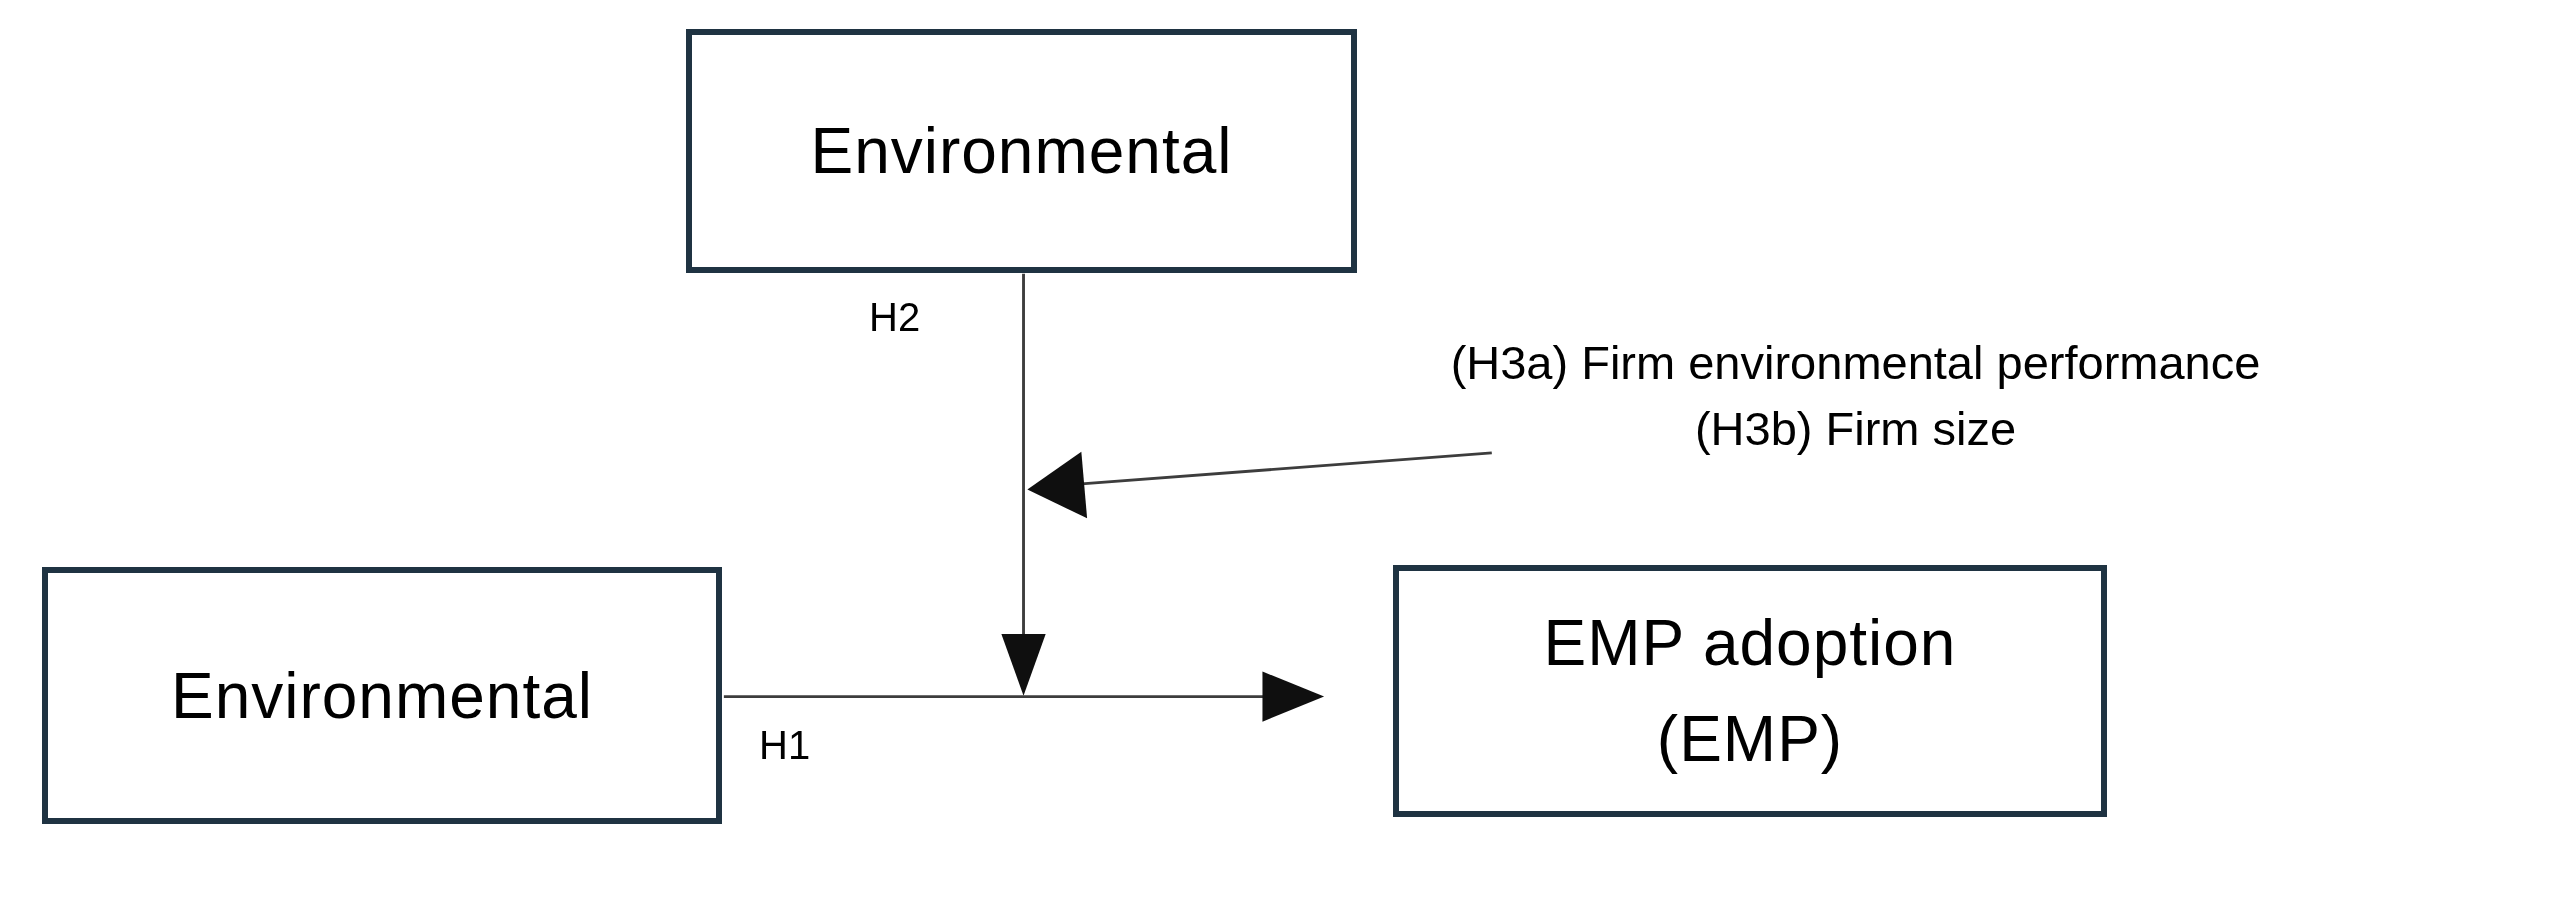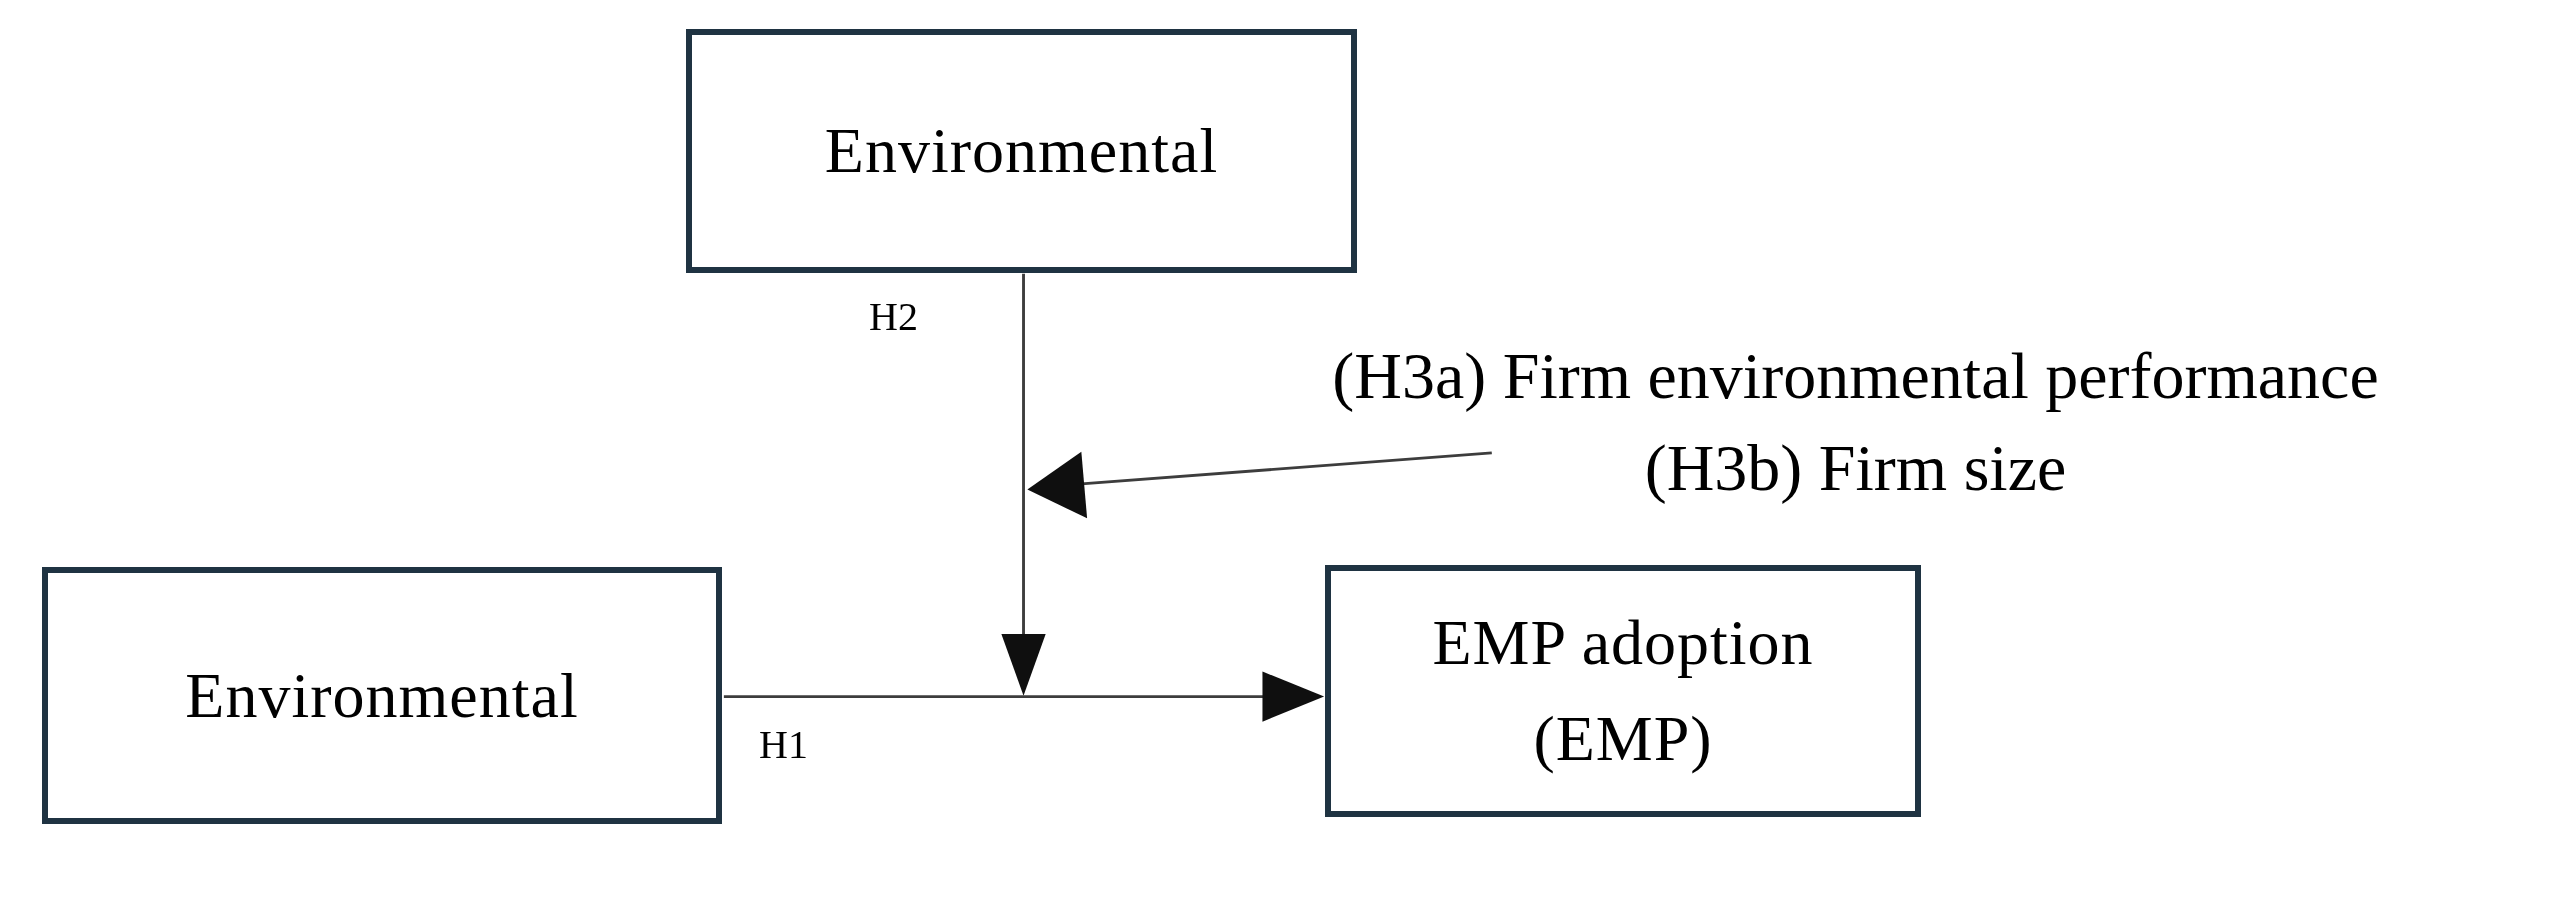--- a/index.html
+++ b/index.html
@@ -8,60 +8,60 @@
     --color-box_fill:#ffffff;
     --color-line:#3d3d3d;
     --color-arrowhead:#0f0f0f;
     --color-text:#000000;
   }
   html,body{margin:0;padding:0;background:var(--color-background);}
   .canvas{
     position:relative;
     width:2576px;height:897px;
     background:var(--color-background);
-    font-family:Liberation Serif, serif;
+    font-family:Liberation Sans, sans-serif;
     color:var(--color-text);
     overflow:hidden;
   }
   .node{
     position:absolute;
     box-sizing:border-box;
     border:6.7px solid var(--color-box_border);
     background:var(--color-box_fill);
     display:flex;flex-direction:column;
     justify-content:center;align-items:center;
     text-align:center;
     font-size:64px;
     line-height:1.5;
     letter-spacing:1px;
     z-index:2;
   }
   .node span{display:block;white-space:nowrap;}
   #box-ea {left:686px; top:29px;  width:671px; height:244px;}
   #box-ec {left:42px;  top:567px; width:680px; height:257px;}
-  #box-emp{left:1325px;top:565px; width:596px; height:252px;}
+  #box-emp{left:1393px;top:565px; width:714px; height:252px;}
   .arrow-layer{
     position:absolute;left:0;top:0;width:2576px;height:897px;
     z-index:1;pointer-events:none;
   }
   .arrow-line{stroke:var(--color-line);stroke-width:3px;fill:none;}
   .arrow-head{fill:var(--color-arrowhead);stroke:none;}
   .edge-label{
     position:absolute;
     font-size:40px;
     line-height:1;
     white-space:nowrap;
     z-index:3;
   }
   #label-h2{left:869px;top:297px;}
   #label-h1{left:740px;top:725px;margin-left:19px;}
   #label-h3{
     left:1152px;top:330px;width:1407px;
     text-align:center;
-    font-size:66px;
+    font-size:47px;
     line-height:1.4;
   }
   #label-h3 span{display:block;white-space:nowrap;}
 </style>
 </head>
 <body>
 
 <div class="canvas">
 
   <svg class="arrow-layer" viewBox="0 0 2673 931">

